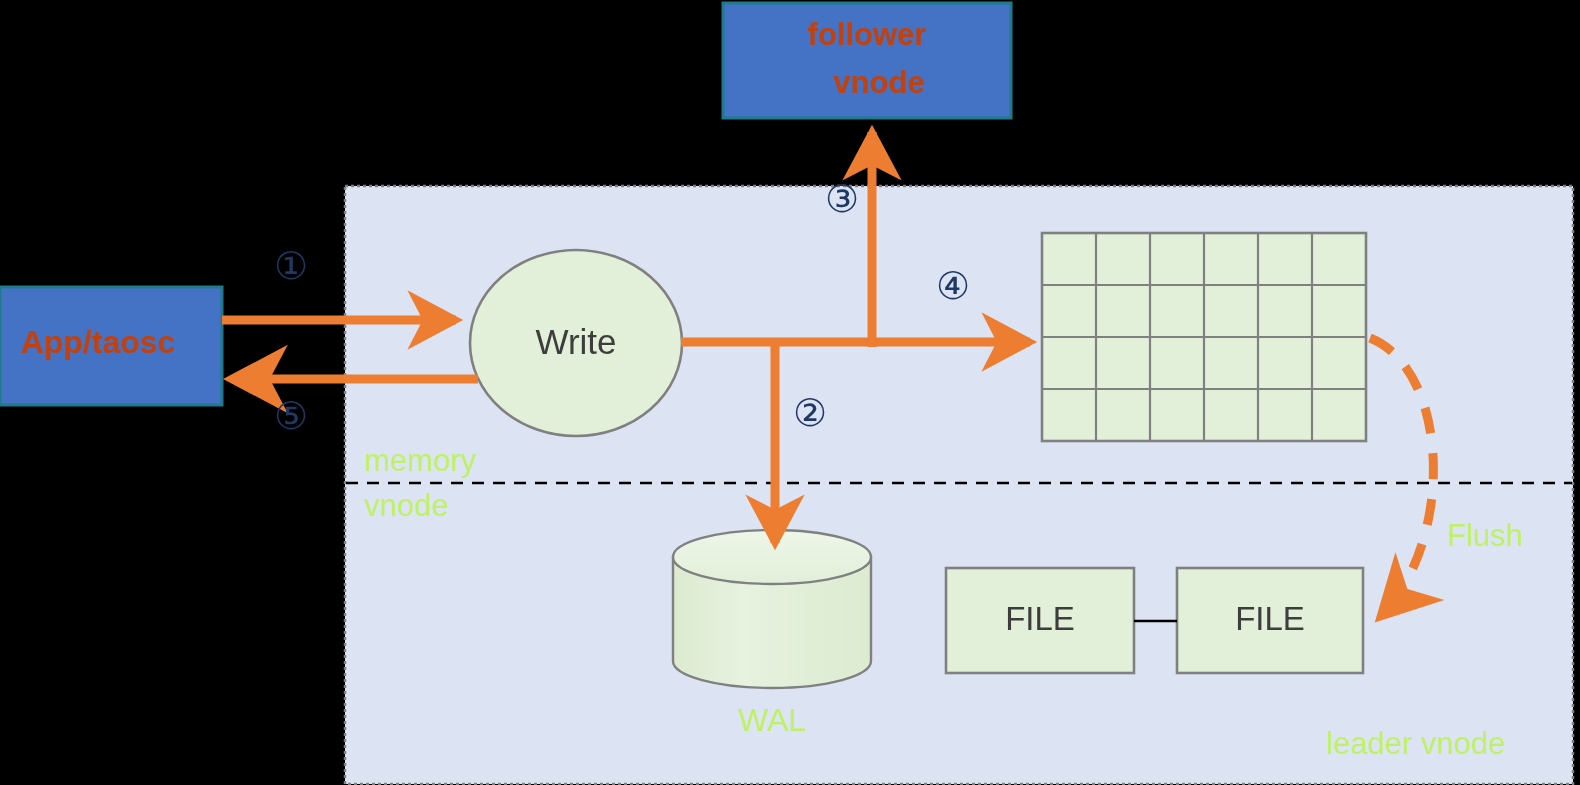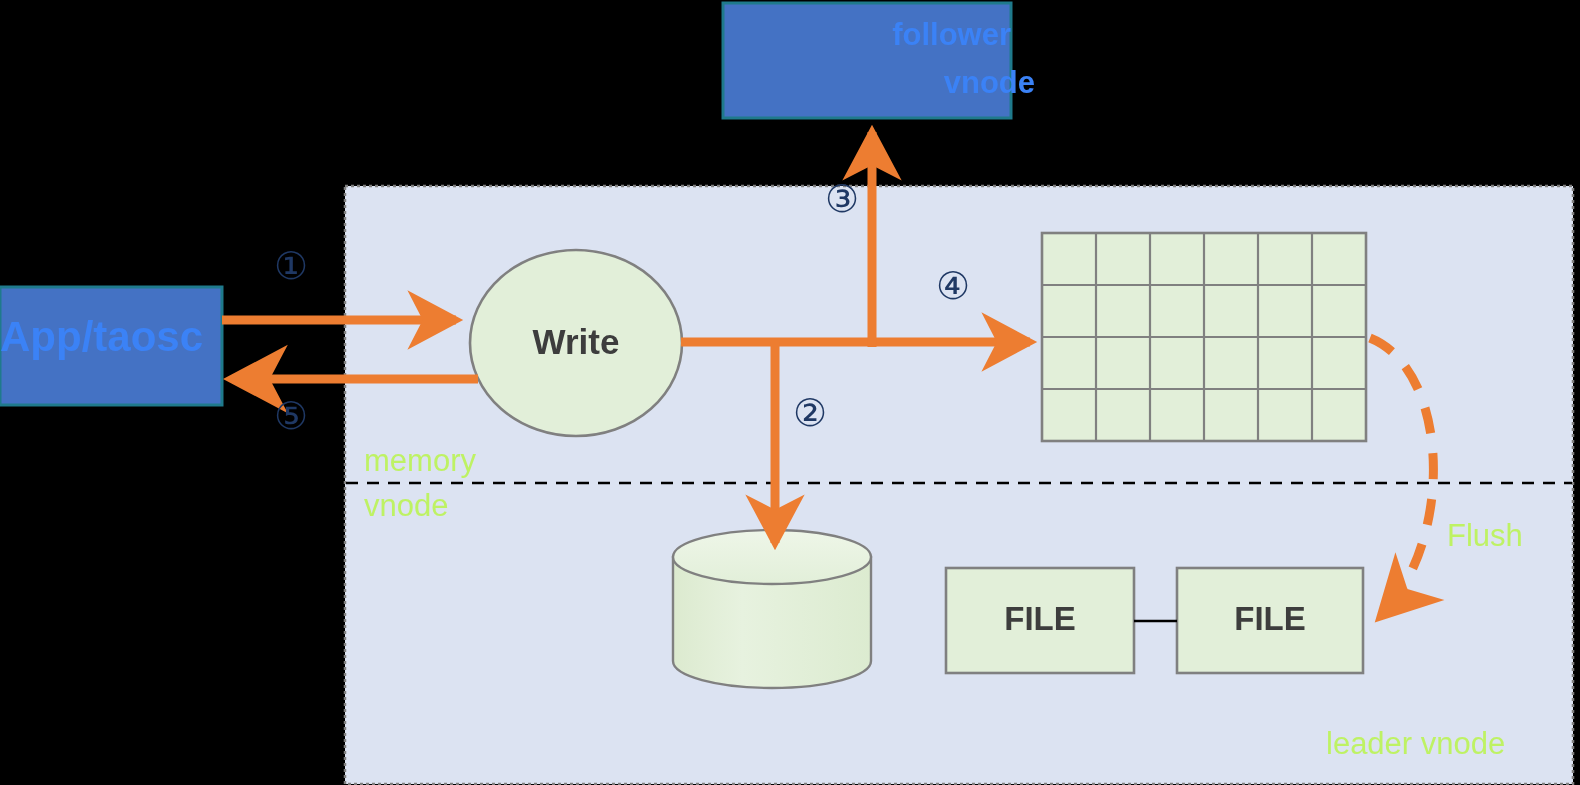--- a/index.html
+++ b/index.html
@@ -21,27 +21,27 @@
     top: 0;
     width: 1580px;
     height: 785px;
   }
   .txt {
     position: absolute;
     white-space: pre;
     line-height: 1.12;
   }
   .box-label {
-    color: #3b82f6;
+    color: #c2410c;
     font-weight: bold;
-    text-align: right;
+    text-align: center;
   }
   .node-label {
     color: #3d3d3d;
-    font-weight: bold;
+    font-weight: normal;
     text-align: center;
   }
   .plain-label {
     color: #bef264;
     font-weight: normal;
   }
   .step-num {
     color: #1f3864;
     font-weight: normal;
     text-align: center;
@@ -110,27 +110,28 @@
 
     <line x1="681" y1="342" x2="1030" y2="342" stroke="#ed7d31" stroke-width="9" marker-end="url(#arrowOrange)"></line>
 
     <line x1="775" y1="342" x2="775" y2="543" stroke="#ed7d31" stroke-width="9" marker-end="url(#arrowOrange)"></line>
 
     <line x1="872" y1="347" x2="872" y2="132" stroke="#ed7d31" stroke-width="9" marker-end="url(#arrowOrange)"></line>
 
     <path d="M1370,338 C1450,370 1455,540 1381,616" fill="none" stroke="#ed7d31" stroke-width="9" stroke-dasharray="26,20" stroke-linecap="butt" marker-end="url(#arrowOrangeThin)"></path>
   </svg>
 
-  <div class="txt box-label" style="left:0px; top:313px; width:196px; font-size:42px;">App/taosc</div>
+  <div class="txt box-label" style="left:0px; top:325px; width:196px; font-size:32px;">App/taosc</div>
 
   <div class="txt box-label" style="left:723px; top:18px; width:288px; font-size:31px;">follower</div>
   <div class="txt box-label" style="left:723px; top:66px; width:312px; font-size:31px;">vnode</div>
 
   <div class="txt node-label" style="left:470px; top:322px; width:212px; font-size:35px;">Write</div>
 
+  <div class="txt plain-label" style="left:672px; top:703px; width:200px; text-align:center; font-size:32px;">WAL</div>
 
   <div class="txt node-label" style="left:946px; top:601px; width:188px; font-size:33px;">FILE</div>
 
   <div class="txt node-label" style="left:1177px; top:601px; width:186px; font-size:33px;">FILE</div>
 
   <div class="txt plain-label" style="left:364px; top:444px; font-size:31px;">memory</div>
   <div class="txt plain-label" style="left:364px; top:489px; font-size:31px;">vnode</div>
 
   <div class="txt plain-label" style="left:1447px; top:511px; font-size:31px;margin-top:8px;">Flush</div>
 

